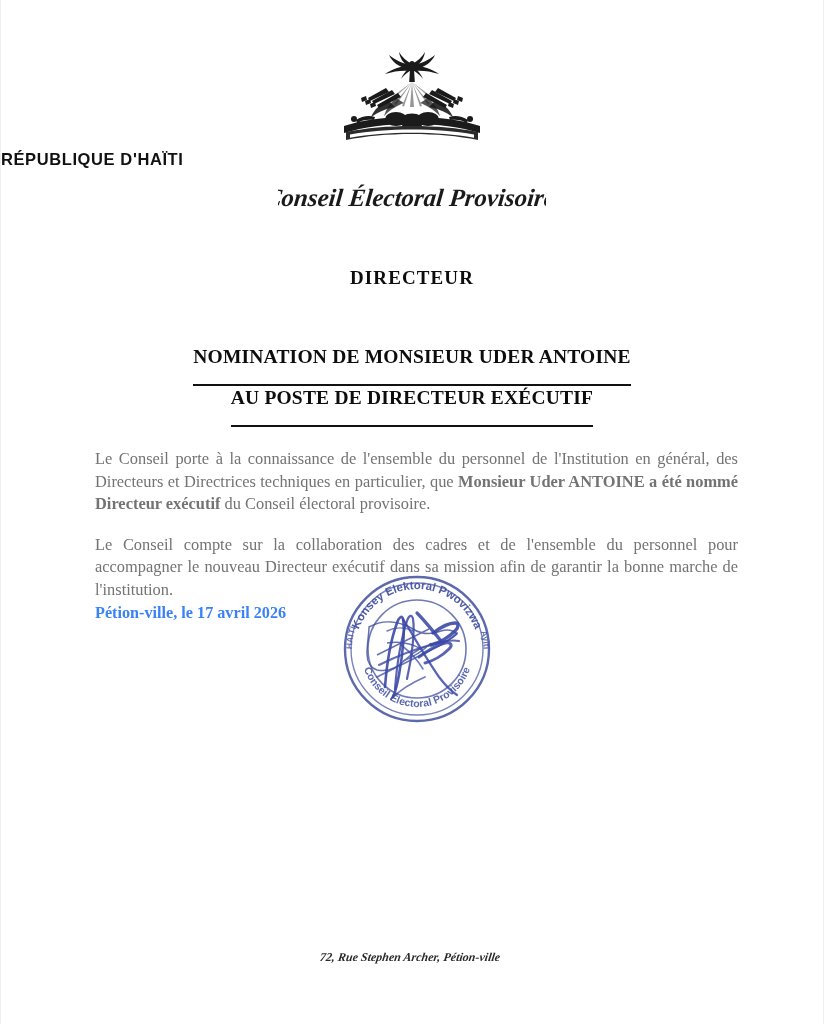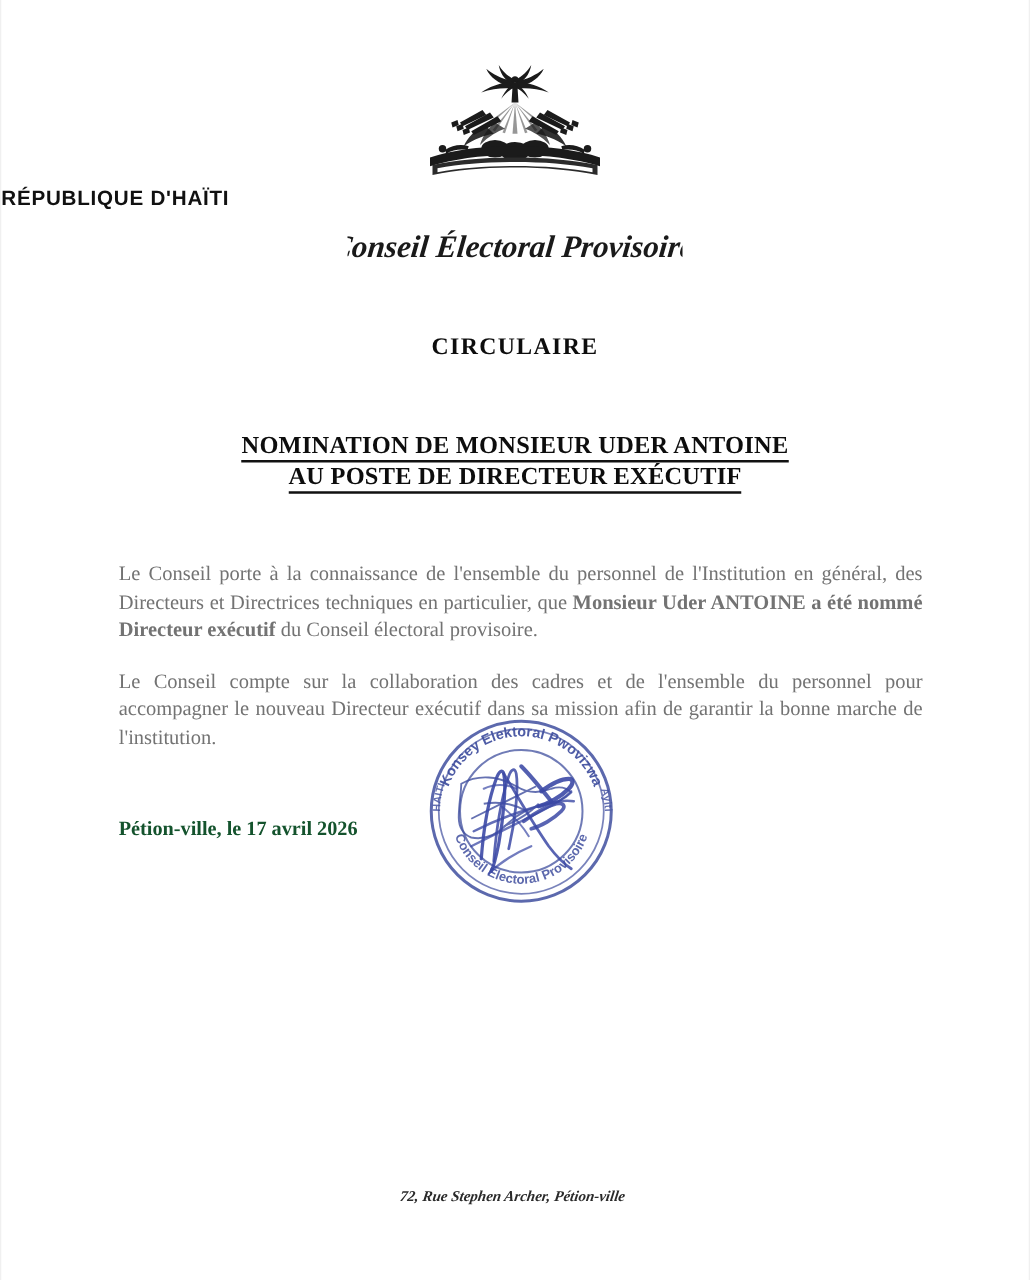--- a/index.html
+++ b/index.html
@@ -70,21 +70,21 @@
     text-align: center;
     font-weight: 700;
     font-size: 19.5px;
     line-height: 23px;
     letter-spacing: 0.2px;
     color: #0d0d0d;
   }
   .main-title .tline {
     display: inline-block;
     border-bottom: 2px solid #111;
-    padding-bottom: 0px;
+    padding-bottom: 16px;
   }
 
   
   .body-block {
     position: absolute;
     top: 448px;
     left: 94px;
     width: 643px;
   }
   .para {
@@ -94,25 +94,25 @@
     text-justify: inter-word;
     margin: 0 0 18px 0;
     color: #737373;
   }
   .para:first-line { }
   .para b { font-weight: 700; }
 
   
   .date-line {
     position: absolute;
-    top: 654px;
+    top: 604px;
     left: 94px;
     font-weight: 700;
     font-size: 16.2px;
-    color: #14532d;
+    color: #3b82f6;
   }
 
   
   .stamp {
     position: absolute;
     top: 565px;
     left: 332px;
     width: 168px;
     height: 166px;
     opacity: 0.92;
@@ -208,21 +208,21 @@
 
     <div class="republic-line">RÉPUBLIQUE D'HAÏTI</div>
 
     <div class="council-script">
       <svg width="268" height="38" viewBox="0 0 268 38" aria-hidden="true">
         <text id="institutionScriptText" x="134" y="27" text-anchor="middle" font-family="'Liberation Serif','DejaVu Serif',serif" font-style="italic" font-weight="700" font-size="25" fill="#1a1a1a" transform="skewX(-6)">Conseil Électoral Provisoire</text>
       </svg>
     </div>
   </div>
 
-  <div class="doc-kind">CIRCULAIRE</div>
+  <div class="doc-kind">DIRECTEUR</div>
 
   <div class="main-title">
     <div><span class="tline">NOMINATION DE MONSIEUR UDER ANTOINE</span></div>
     <div><span class="tline">AU POSTE DE DIRECTEUR EXÉCUTIF</span></div>
   </div>
 
   <div class="body-block">
     <p class="para" id="para-1"><span>Le Conseil porte à la connaissance de l'ensemble du personnel de l'Institution en général, des Directeurs et Directrices techniques en particulier, que </span><b>Monsieur Uder ANTOINE a été nommé Directeur exécutif</b><span> du Conseil électoral provisoire.</span></p>
     <p class="para" id="para-2"><span>Le Conseil compte sur la collaboration des cadres et de l'ensemble du personnel pour accompagner le nouveau Directeur exécutif dans sa mission afin de garantir la bonne marche de l'institution.</span></p>
   </div>

